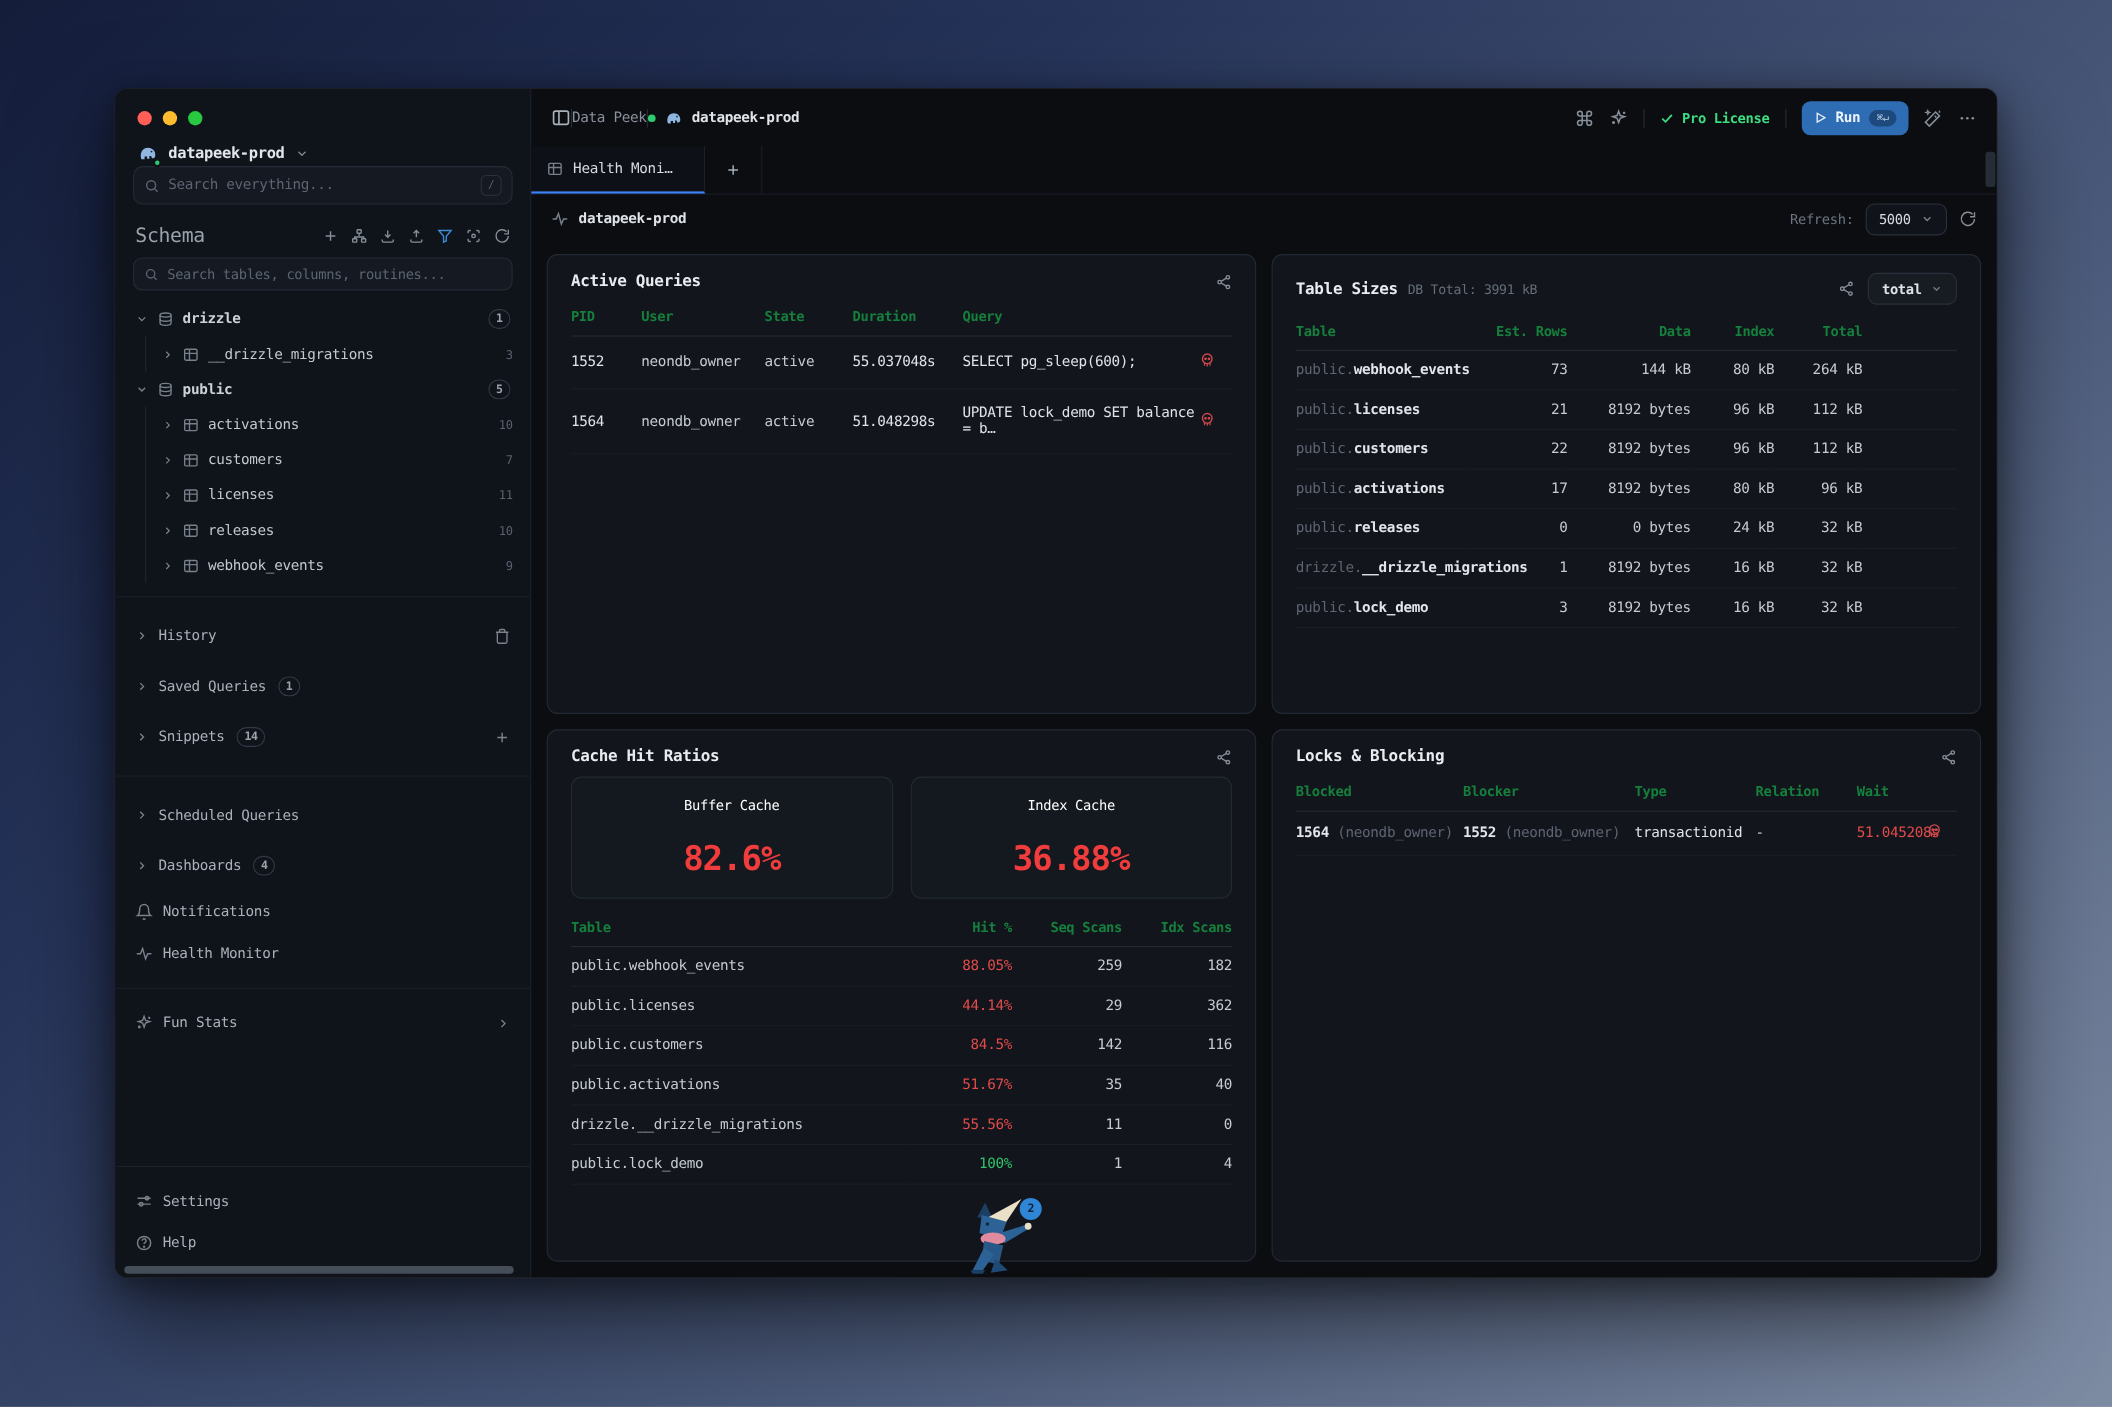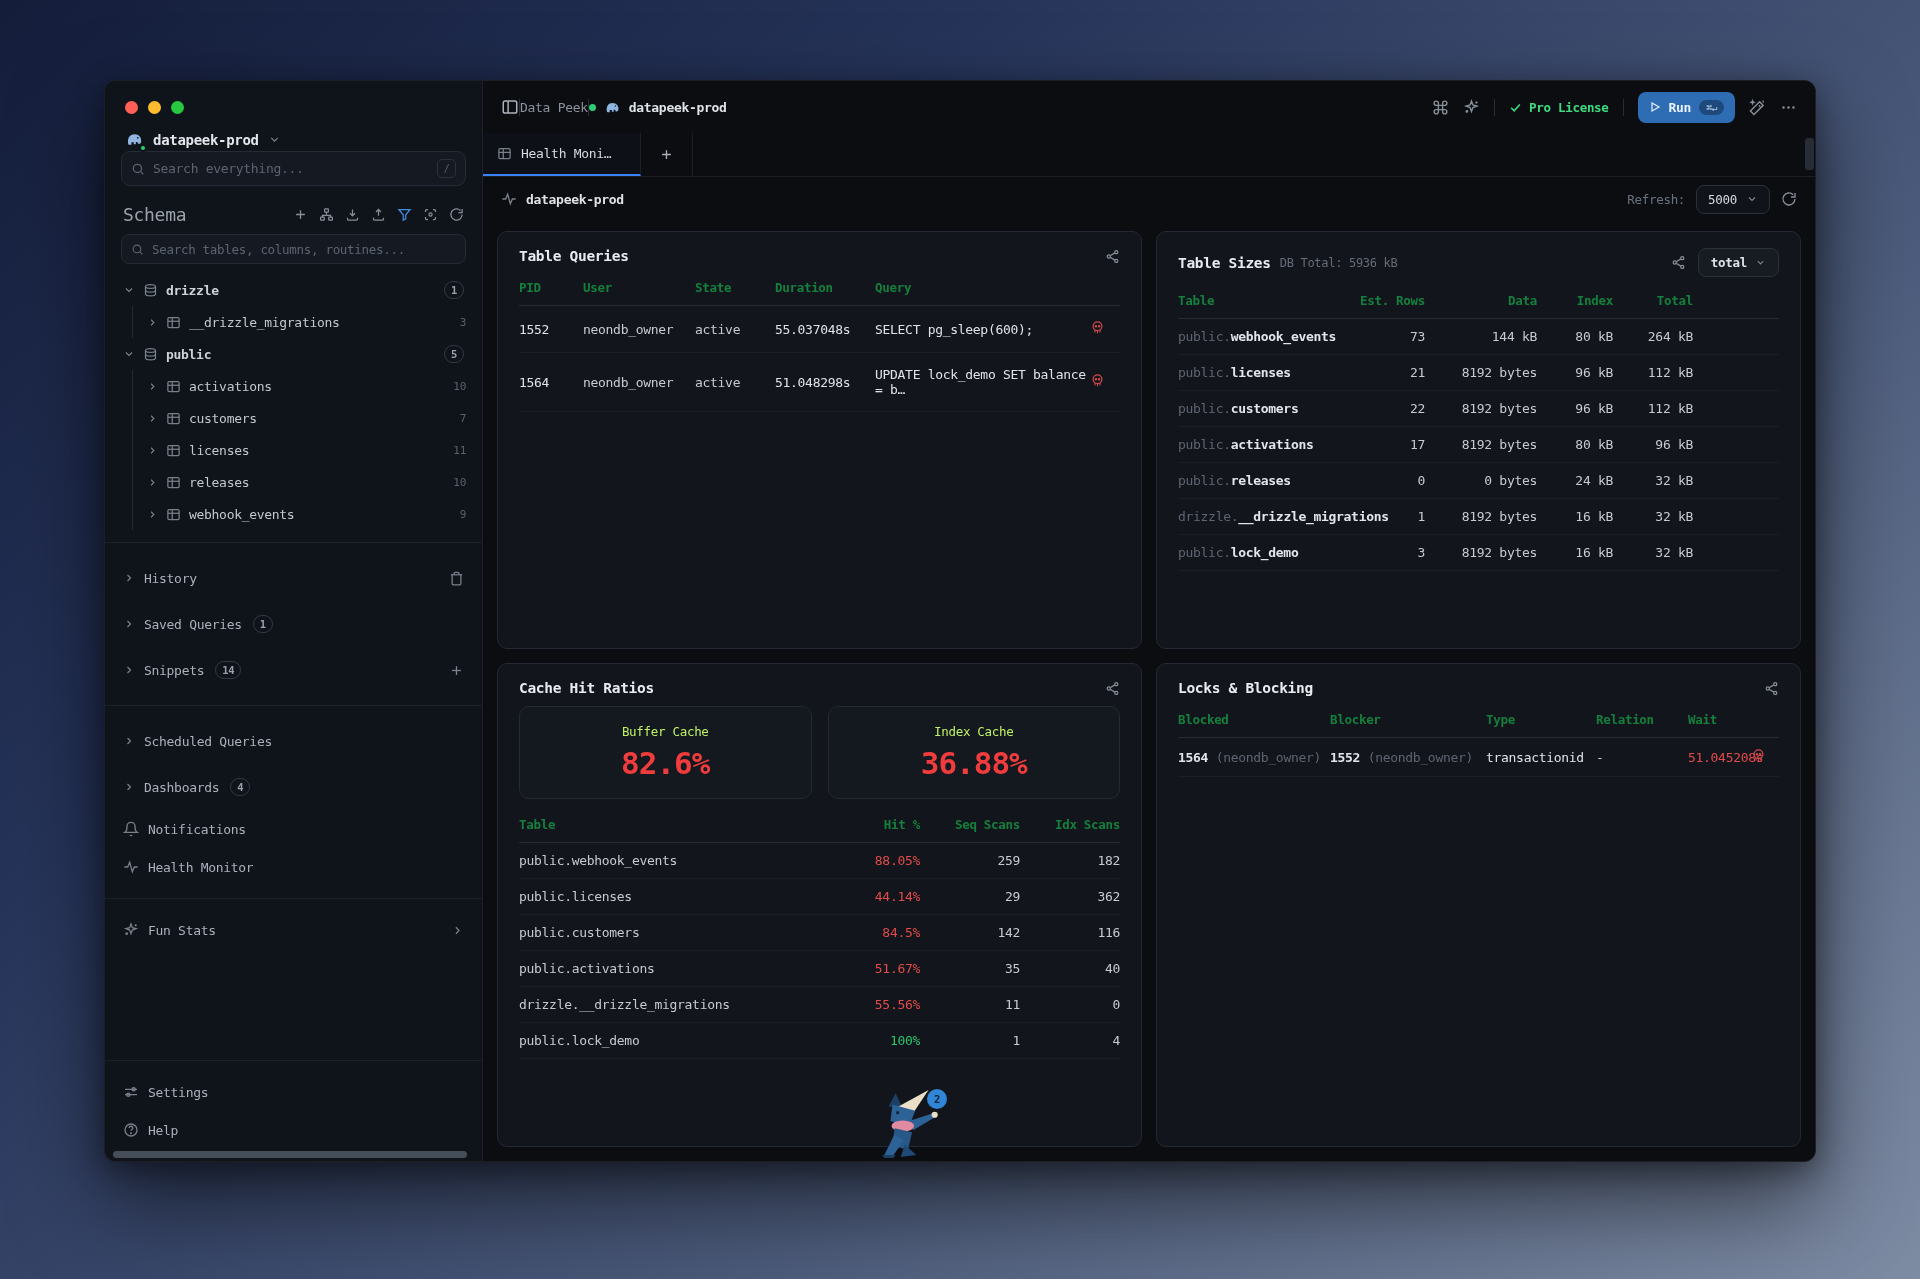--- a/index.html
+++ b/index.html
@@ -90,21 +90,21 @@
   .dim{color:#5d6572}
   .bright{color:#e2e5ea;font-weight:bold}
   .semibright{color:#dfe3e8}
   .kill{background:none;border:none;color:#d0494e;cursor:pointer;display:inline-flex;padding:0}
   .bar{height:9px;width:72px;border-radius:5px;background:#272d37;margin-left:12px}
   .bar .fill{height:100%;border-radius:5px;background:#3d7ec9}
   td[data-status="bad"]{color:#e24b4b}
   td[data-status="good"]{color:#2fc56c}
   .stats{display:flex;gap:16px;margin:10px 0 6px}
   .stat{flex:1;border:1px solid #232a34;background:#14181f;border-radius:10px;padding:17px 10px;text-align:center}
-  .stat .lb{color:#bef264;font-size:12.5px;margin-bottom:6px}
+  .stat .lb{color:#ffffff;font-size:12.5px;margin-bottom:24px}
   .stat .vl{color:#f03c3c;font-size:31px;font-weight:bold;letter-spacing:-1px}
   .wait-red{color:#e24b4b}
   .mascot{position:absolute;left:398px;top:866px;width:62px;height:74px;z-index:5}
   .mascot-badge{position:absolute;left:46px;top:2px;width:20px;height:20px;border-radius:50%;background:#2f86d6;color:#0b2137;font-size:10.5px;font-weight:bold;display:flex;align-items:center;justify-content:center}
   svg{display:block}
 </style>
 </head>
 <body>
 
 <div class="window">
@@ -578,21 +578,21 @@
               <polyline points="21 3 21 9 15 9"></polyline>
             </svg>
           </button>
       </span>
     </div>
 
     <div class="content">
 
       <section class="card">
         <div class="card-head">
-          <span class="card-title">Table Queries</span>
+          <span class="card-title">Active Queries</span>
           <span class="card-actions">
             <button class="ic-btn">
                 <svg width="15" height="15" viewBox="0 0 24 24" fill="none" stroke="currentColor" stroke-width="2">
                   <circle cx="18" cy="5" r="2.5"></circle>
                   <circle cx="6" cy="12" r="2.5"></circle>
                   <circle cx="18" cy="19" r="2.5"></circle>
                   <line x1="8.2" y1="10.8" x2="15.8" y2="6.2"></line>
                   <line x1="8.2" y1="13.2" x2="15.8" y2="17.8"></line>
                 </svg>
               </button>
@@ -648,21 +648,21 @@
                     </svg>
                   </button></td>
             </tr>
           </tbody>
         </table>
       </section>
 
       <section class="card">
         <div class="card-head">
           <span class="card-title">Table Sizes</span>
-          <span class="card-sub">DB Total: 5936 kB</span>
+          <span class="card-sub">DB Total: 3991 kB</span>
           <span class="card-actions">
             <button class="ic-btn">
                 <svg width="15" height="15" viewBox="0 0 24 24" fill="none" stroke="currentColor" stroke-width="2">
                   <circle cx="18" cy="5" r="2.5"></circle>
                   <circle cx="6" cy="12" r="2.5"></circle>
                   <circle cx="18" cy="19" r="2.5"></circle>
                   <line x1="8.2" y1="10.8" x2="15.8" y2="6.2"></line>
                   <line x1="8.2" y1="13.2" x2="15.8" y2="17.8"></line>
                 </svg>
               </button>

